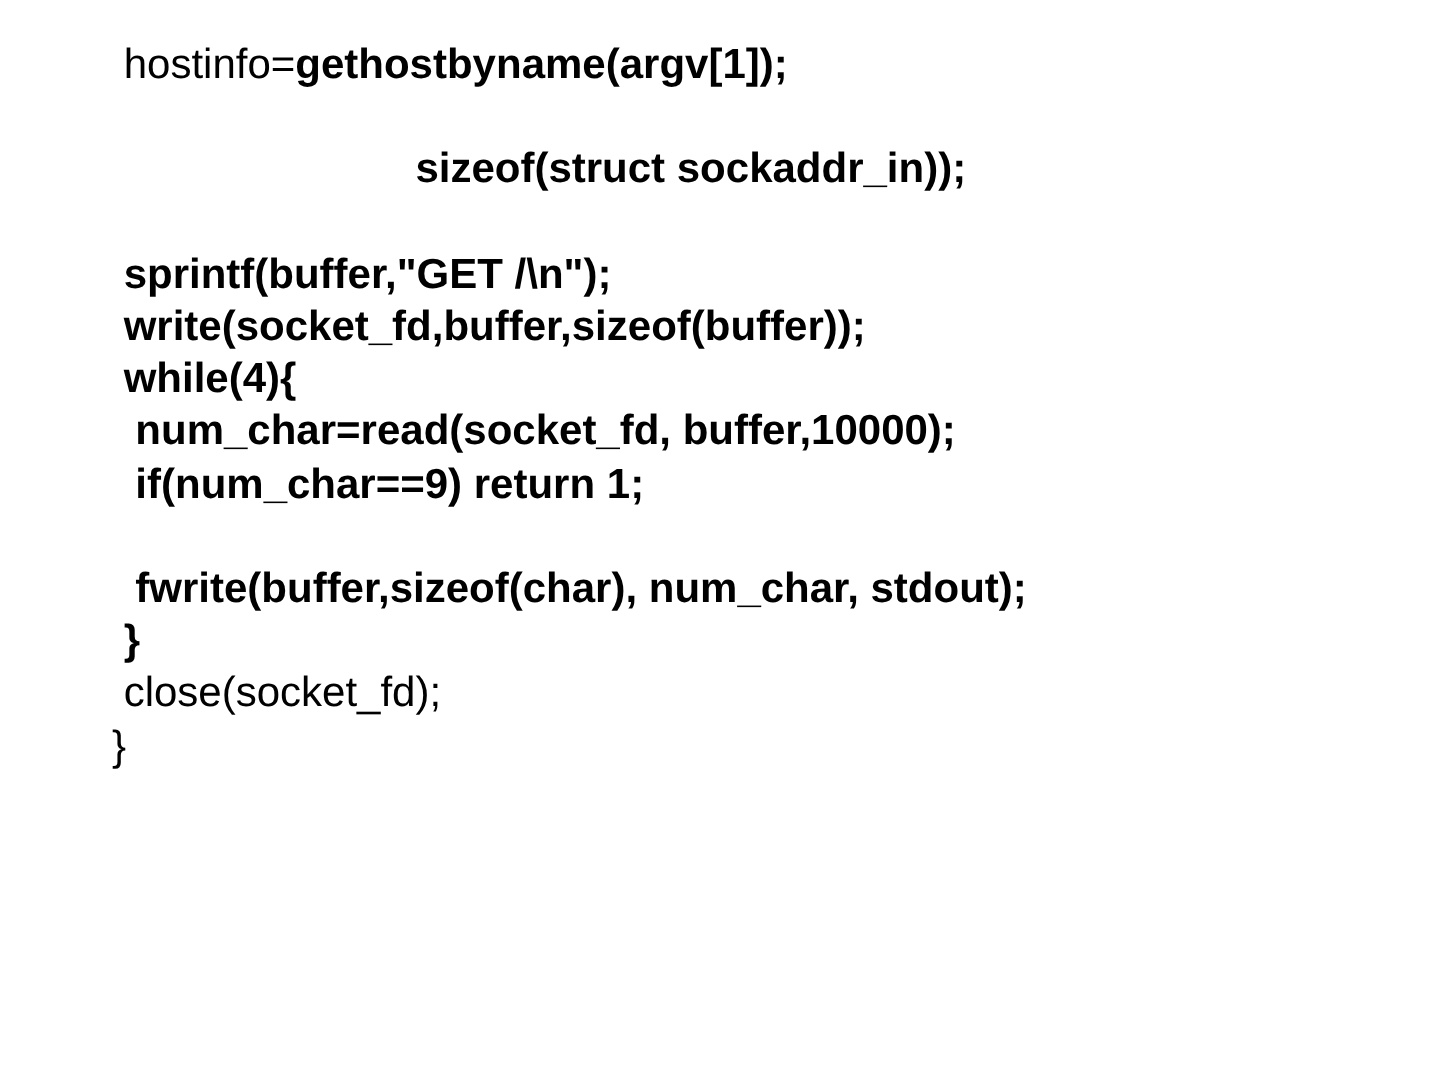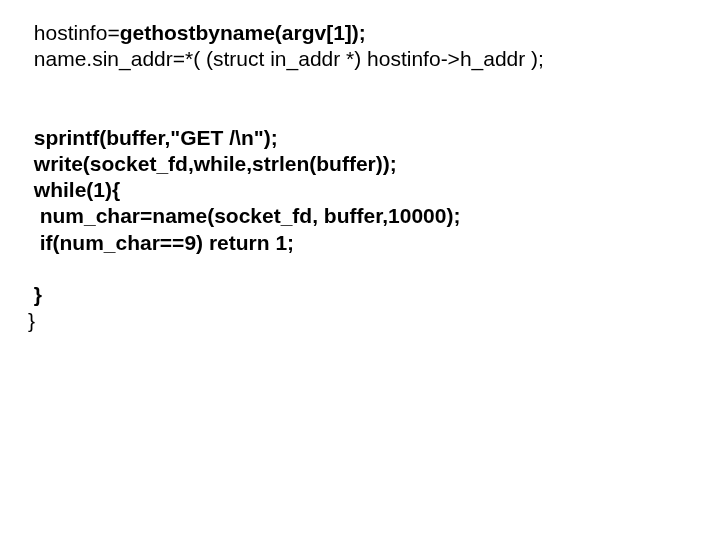--- a/index.html
+++ b/index.html
@@ -11,33 +11,36 @@
     font-family: Arial, Helvetica, sans-serif;
     font-size: 21px;
     color: #000000;
     line-height: 1.25;
   }
   .page {
     padding: 20px 28px;
   }
   .line {
     white-space: pre;
+    margin-left: 28px;
   }
   .b { font-weight: bold; }
   .blank { height: 26px; }
 </style>
 </head>
 <body>
 
 <div class="page" id="container">
     <div class="line"><span> hostinfo=</span><span class="b">gethostbyname(argv[1]);</span></div>
-    <div class="line"><span> name.sin_addr=*( (struct in_addr *) hostinfo-&gt;h_addr );</span></div>
     <div class="blank"></div>
+    <div class="line"><span class="b">                          sizeof(struct sockaddr_in));</span></div>
     <div class="blank"></div>
     <div class="line"><span class="b"> sprintf(buffer,"GET /\n");</span></div>
-    <div class="line"><span class="b"> write(socket_fd,while,strlen(buffer));</span></div>
-    <div class="line"><span class="b"> while(1){</span></div>
-    <div class="line"><span class="b">  num_char=name(socket_fd, buffer,10000);</span></div>
+    <div class="line"><span class="b"> write(socket_fd,buffer,sizeof(buffer));</span></div>
+    <div class="line"><span class="b"> while(4){</span></div>
+    <div class="line"><span class="b">  num_char=read(socket_fd, buffer,10000);</span></div>
     <div class="line"><span class="b">  if(num_char==9) return 1;</span></div>
     <div class="blank"></div>
+    <div class="line"><span class="b">  fwrite(buffer,sizeof(char), num_char, stdout);</span></div>
     <div class="line"><span class="b"> }</span></div>
+    <div class="line"><span> close(socket_fd);</span></div>
     <div class="line"><span>}</span></div>
   </div>
 
 </body></html>

